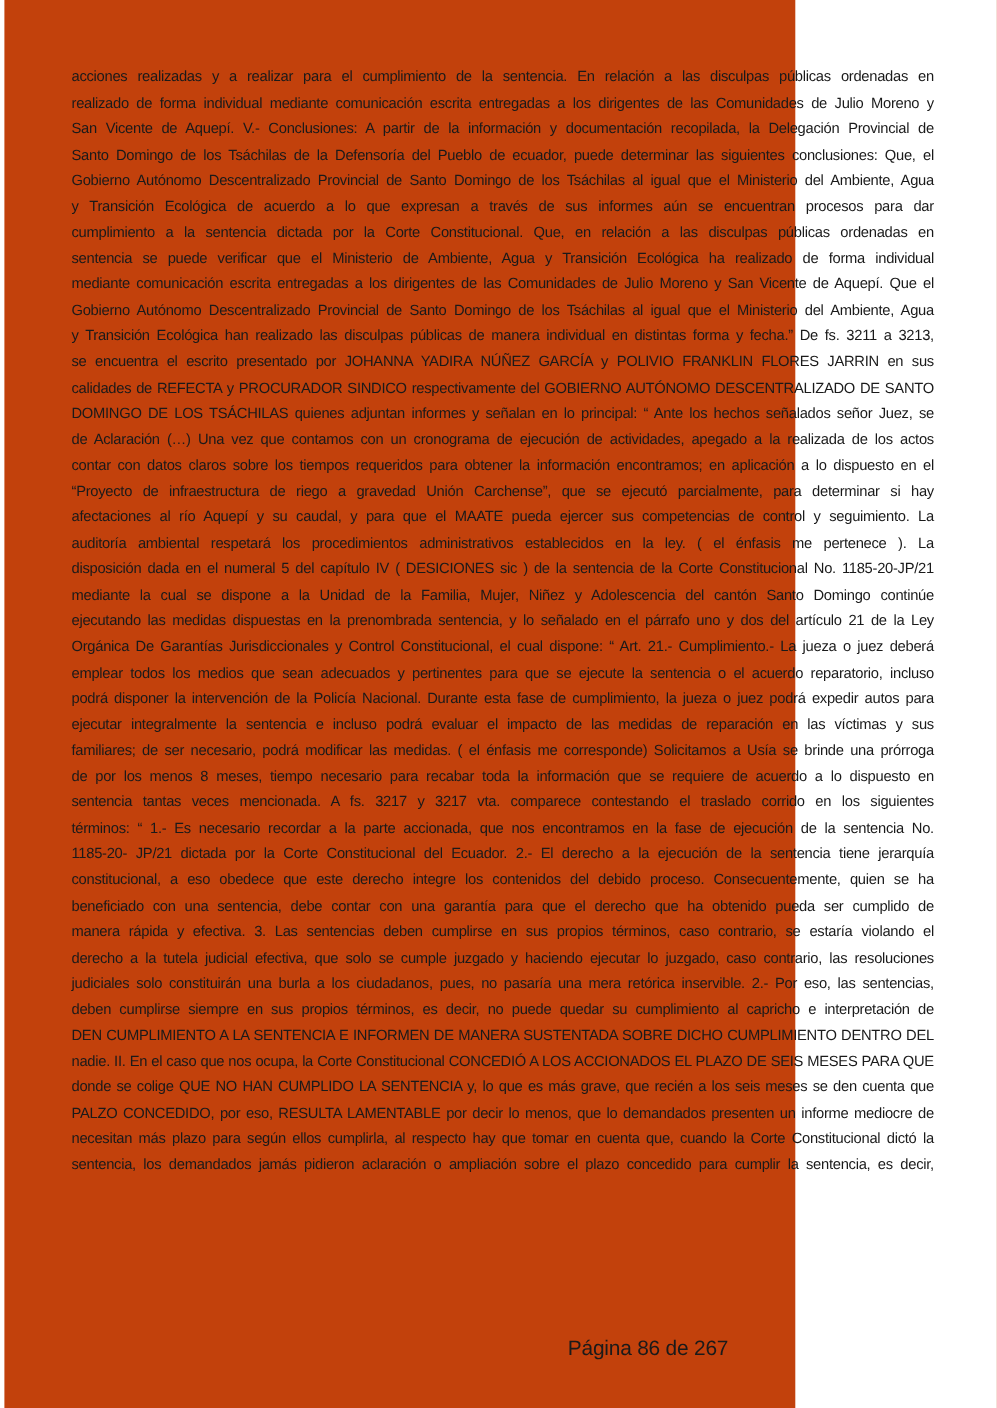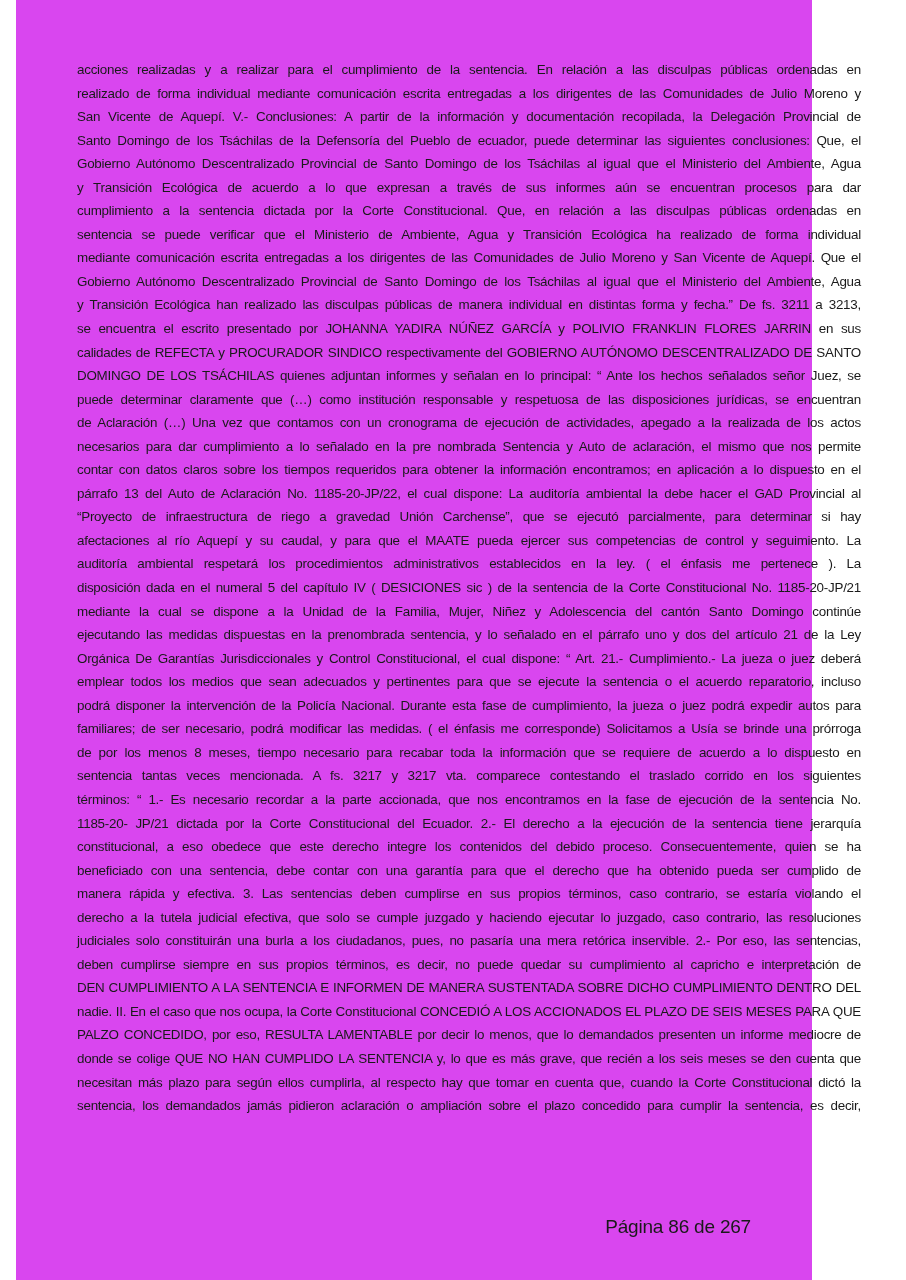--- a/index.html
+++ b/index.html
@@ -1,18 +1,18 @@
 <!DOCTYPE html>
 <html><head>
 <meta charset="utf-8">
 <style>
   html, body { margin: 0; padding: 0; background: #ffffff; }
   body { width: 906px; height: 1280px; position: relative; overflow: hidden; }
   .page {
-    position: absolute; left: 16px; top: 0; width: 796px; height: 1280px; background: #d946ef;
+    position: absolute; left: 4px; top: 0; width: 719px; height: 1280px; background: #c2410c;
   }
   .body-text {
     position: absolute;
     left: 61px;
     top: 58px;
     width: 784px;
     font-family: "Liberation Sans", sans-serif;
     font-size: 13.4px;
     line-height: 23.55px;
     color: #1a1a1a;
@@ -51,48 +51,46 @@
     <span class="line">Gobierno Autónomo Descentralizado Provincial de Santo Domingo de los Tsáchilas al igual que el Ministerio del Ambiente, Agua</span>
     <span class="line">y Transición Ecológica de acuerdo a lo que expresan a través de sus informes aún se encuentran procesos para dar</span>
     <span class="line">cumplimiento a la sentencia dictada por la Corte Constitucional. Que, en relación a las disculpas públicas ordenadas en</span>
     <span class="line">sentencia se puede verificar que el Ministerio de Ambiente, Agua y Transición Ecológica ha realizado de forma individual</span>
     <span class="line">mediante comunicación escrita entregadas a los dirigentes de las Comunidades de Julio Moreno y San Vicente de Aquepí. Que el</span>
     <span class="line">Gobierno Autónomo Descentralizado Provincial de Santo Domingo de los Tsáchilas al igual que el Ministerio del Ambiente, Agua</span>
     <span class="line">y Transición Ecológica han realizado las disculpas públicas de manera individual en distintas forma y fecha.” De fs. 3211 a 3213,</span>
     <span class="line">se encuentra el escrito presentado por JOHANNA YADIRA NÚÑEZ GARCÍA y POLIVIO FRANKLIN FLORES JARRIN en sus</span>
     <span class="line">calidades de REFECTA y PROCURADOR SINDICO respectivamente del GOBIERNO AUTÓNOMO DESCENTRALIZADO DE SANTO</span>
     <span class="line">DOMINGO DE LOS TSÁCHILAS quienes adjuntan informes y señalan en lo principal: “ Ante los hechos señalados señor Juez, se</span>
-    <span class="line">puede determinar claramente que (…) como institución responsable y respetuosa de las disposiciones jurídicas, se encuentran</span>
     <span class="line">de Aclaración (…) Una vez que contamos con un cronograma de ejecución de actividades, apegado a la realizada de los actos</span>
-    <span class="line">necesarios para dar cumplimiento a lo señalado en la pre nombrada Sentencia y Auto de aclaración, el mismo que nos permite</span>
     <span class="line">contar con datos claros sobre los tiempos requeridos para obtener la información encontramos; en aplicación a lo dispuesto en el</span>
-    <span class="line">párrafo 13 del Auto de Aclaración No. 1185-20-JP/22, el cual dispone: La auditoría ambiental la debe hacer el GAD Provincial al</span>
     <span class="line">“Proyecto de infraestructura de riego a gravedad Unión Carchense”, que se ejecutó parcialmente, para determinar si hay</span>
     <span class="line">afectaciones al río Aquepí y su caudal, y para que el MAATE pueda ejercer sus competencias de control y seguimiento. La</span>
     <span class="line">auditoría ambiental respetará los procedimientos administrativos establecidos en la ley. ( el énfasis me pertenece ). La</span>
     <span class="line">disposición dada en el numeral 5 del capítulo IV ( DESICIONES sic ) de la sentencia de la Corte Constitucional No. 1185-20-JP/21</span>
     <span class="line">mediante la cual se dispone a la Unidad de la Familia, Mujer, Niñez y Adolescencia del cantón Santo Domingo continúe</span>
     <span class="line">ejecutando las medidas dispuestas en la prenombrada sentencia, y lo señalado en el párrafo uno y dos del artículo 21 de la Ley</span>
     <span class="line">Orgánica De Garantías Jurisdiccionales y Control Constitucional, el cual dispone: “ Art. 21.- Cumplimiento.- La jueza o juez deberá</span>
     <span class="line">emplear todos los medios que sean adecuados y pertinentes para que se ejecute la sentencia o el acuerdo reparatorio, incluso</span>
     <span class="line">podrá disponer la intervención de la Policía Nacional. Durante esta fase de cumplimiento, la jueza o juez podrá expedir autos para</span>
+    <span class="line">ejecutar integralmente la sentencia e incluso podrá evaluar el impacto de las medidas de reparación en las víctimas y sus</span>
     <span class="line">familiares; de ser necesario, podrá modificar las medidas. ( el énfasis me corresponde) Solicitamos a Usía se brinde una prórroga</span>
     <span class="line">de por los menos 8 meses, tiempo necesario para recabar toda la información que se requiere de acuerdo a lo dispuesto en</span>
     <span class="line">sentencia tantas veces mencionada. A fs. 3217 y 3217 vta. comparece contestando el traslado corrido en los siguientes</span>
     <span class="line">términos: “ 1.- Es necesario recordar a la parte accionada, que nos encontramos en la fase de ejecución de la sentencia No.</span>
     <span class="line">1185-20- JP/21 dictada por la Corte Constitucional del Ecuador. 2.- El derecho a la ejecución de la sentencia tiene jerarquía</span>
     <span class="line">constitucional, a eso obedece que este derecho integre los contenidos del debido proceso. Consecuentemente, quien se ha</span>
     <span class="line">beneficiado con una sentencia, debe contar con una garantía para que el derecho que ha obtenido pueda ser cumplido de</span>
     <span class="line">manera rápida y efectiva. 3. Las sentencias deben cumplirse en sus propios términos, caso contrario, se estaría violando el</span>
     <span class="line">derecho a la tutela judicial efectiva, que solo se cumple juzgado y haciendo ejecutar lo juzgado, caso contrario, las resoluciones</span>
     <span class="line">judiciales solo constituirán una burla a los ciudadanos, pues, no pasaría una mera retórica inservible. 2.- Por eso, las sentencias,</span>
     <span class="line">deben cumplirse siempre en sus propios términos, es decir, no puede quedar su cumplimiento al capricho e interpretación de</span>
     <span class="line">DEN CUMPLIMIENTO A LA SENTENCIA E INFORMEN DE MANERA SUSTENTADA SOBRE DICHO CUMPLIMIENTO DENTRO DEL</span>
     <span class="line">nadie. II. En el caso que nos ocupa, la Corte Constitucional CONCEDIÓ A LOS ACCIONADOS EL PLAZO DE SEIS MESES PARA QUE</span>
+    <span class="line">donde se colige QUE NO HAN CUMPLIDO LA SENTENCIA y, lo que es más grave, que recién a los seis meses se den cuenta que</span>
     <span class="line">PALZO CONCEDIDO, por eso, RESULTA LAMENTABLE por decir lo menos, que lo demandados presenten un informe mediocre de</span>
-    <span class="line">donde se colige QUE NO HAN CUMPLIDO LA SENTENCIA y, lo que es más grave, que recién a los seis meses se den cuenta que</span>
     <span class="line">necesitan más plazo para según ellos cumplirla, al respecto hay que tomar en cuenta que, cuando la Corte Constitucional dictó la</span>
     <span class="line">sentencia, los demandados jamás pidieron aclaración o ampliación sobre el plazo concedido para cumplir la sentencia, es decir,</span>
     <span class="line last"></span>
   </div>
 
   <div class="footer">Página 86 de 267</div>
 </div>
 
 </body></html>

